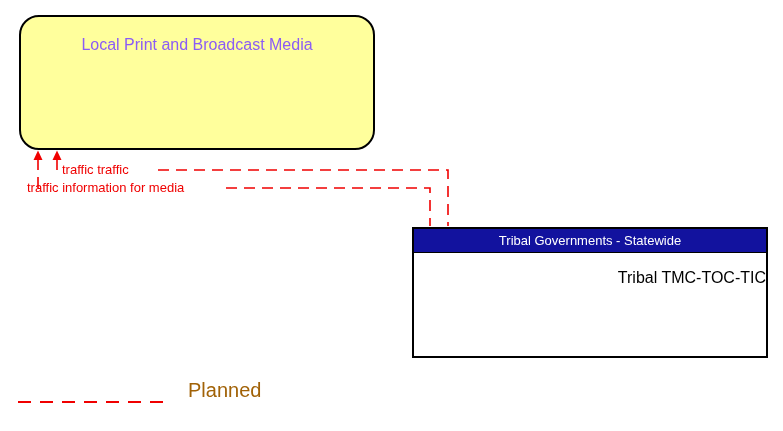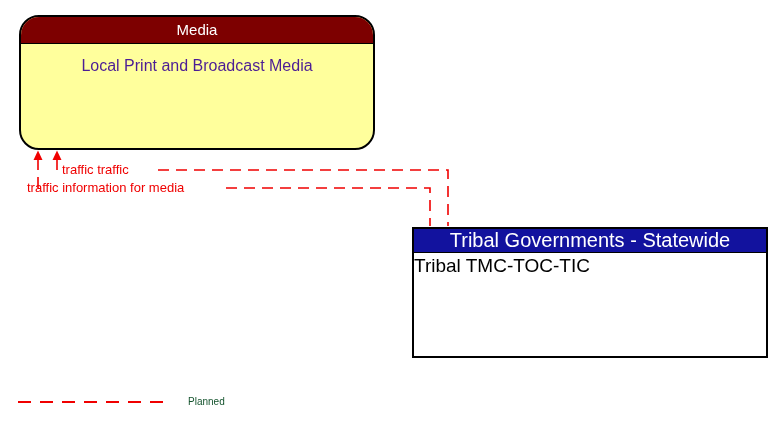--- a/index.html
+++ b/index.html
@@ -33,65 +33,65 @@
   #media-box .box-header {
     height: 26px;
     background: #7d0000;
     border-bottom: 1.5px solid #000000;
     color: #ffffff;
     font-size: 15px;
     line-height: 26px;
     text-align: center;
   }
   #media-box .box-body {
-    color: #4c1d95;
+    color: #8b5cf6;
     font-size: 16px;
     text-align: center;
-    padding-top: 13px;
+    padding-top: 19px;
   }
   #tribal-box {
     left: 412px;
     top: 227px;
     width: 356px;
     height: 131px;
     background: #ffffff;
     overflow: hidden;
   }
   #tribal-box .box-header {
     height: 23px;
     background: #12129e;
     border-bottom: 1.5px solid #000000;
     color: #ffffff;
-    font-size: 20px;
+    font-size: 13px;
     line-height: 23px;
     text-align: center;
   }
   #tribal-box .box-body {
     color: #000000;
-    font-size: 19px;
-    text-align: left;
-    padding-top: 2px;
+    font-size: 16px;
+    text-align: right;
+    padding-top: 16px;
   }
   
   .flow-label {
     position: absolute;
     color: #f00000;
     font-size: 13px;
     line-height: 16px;
     white-space: nowrap;
   }
   #label-traffic-images   { left: 62px; top: 162px; }
   #label-traffic-info     { left: 27px; top: 180px; }
   
   #legend-label {
     position: absolute;
     left: 188px;
-    top: 394px;
-    color: #14532d;
-    font-size: 10px;
+    top: 382px;
+    color: #a16207;
+    font-size: 20px;
     line-height: 16px;
     white-space: nowrap;
   }
   
   #connections-svg {
     position: absolute;
     left: 0;
     top: 0;
     width: 783px;
     height: 431px;
@@ -113,21 +113,20 @@
     stroke-width: 2;
     stroke-dasharray: 13 9;
   }
 </style>
 </head>
 <body>
 
 <div id="canvas">
 
   <div id="media-box" class="entity-box">
-    <div class="box-header">Media</div>
     <div class="box-body">Local Print and Broadcast Media</div>
   </div>
 
   <div id="tribal-box" class="entity-box">
     <div class="box-header">Tribal Governments - Statewide</div>
     <div class="box-body">Tribal TMC-TOC-TIC</div>
   </div>
 
   <svg id="connections-svg" viewBox="0 0 783 431" xmlns="http://www.w3.org/2000/svg">
 

